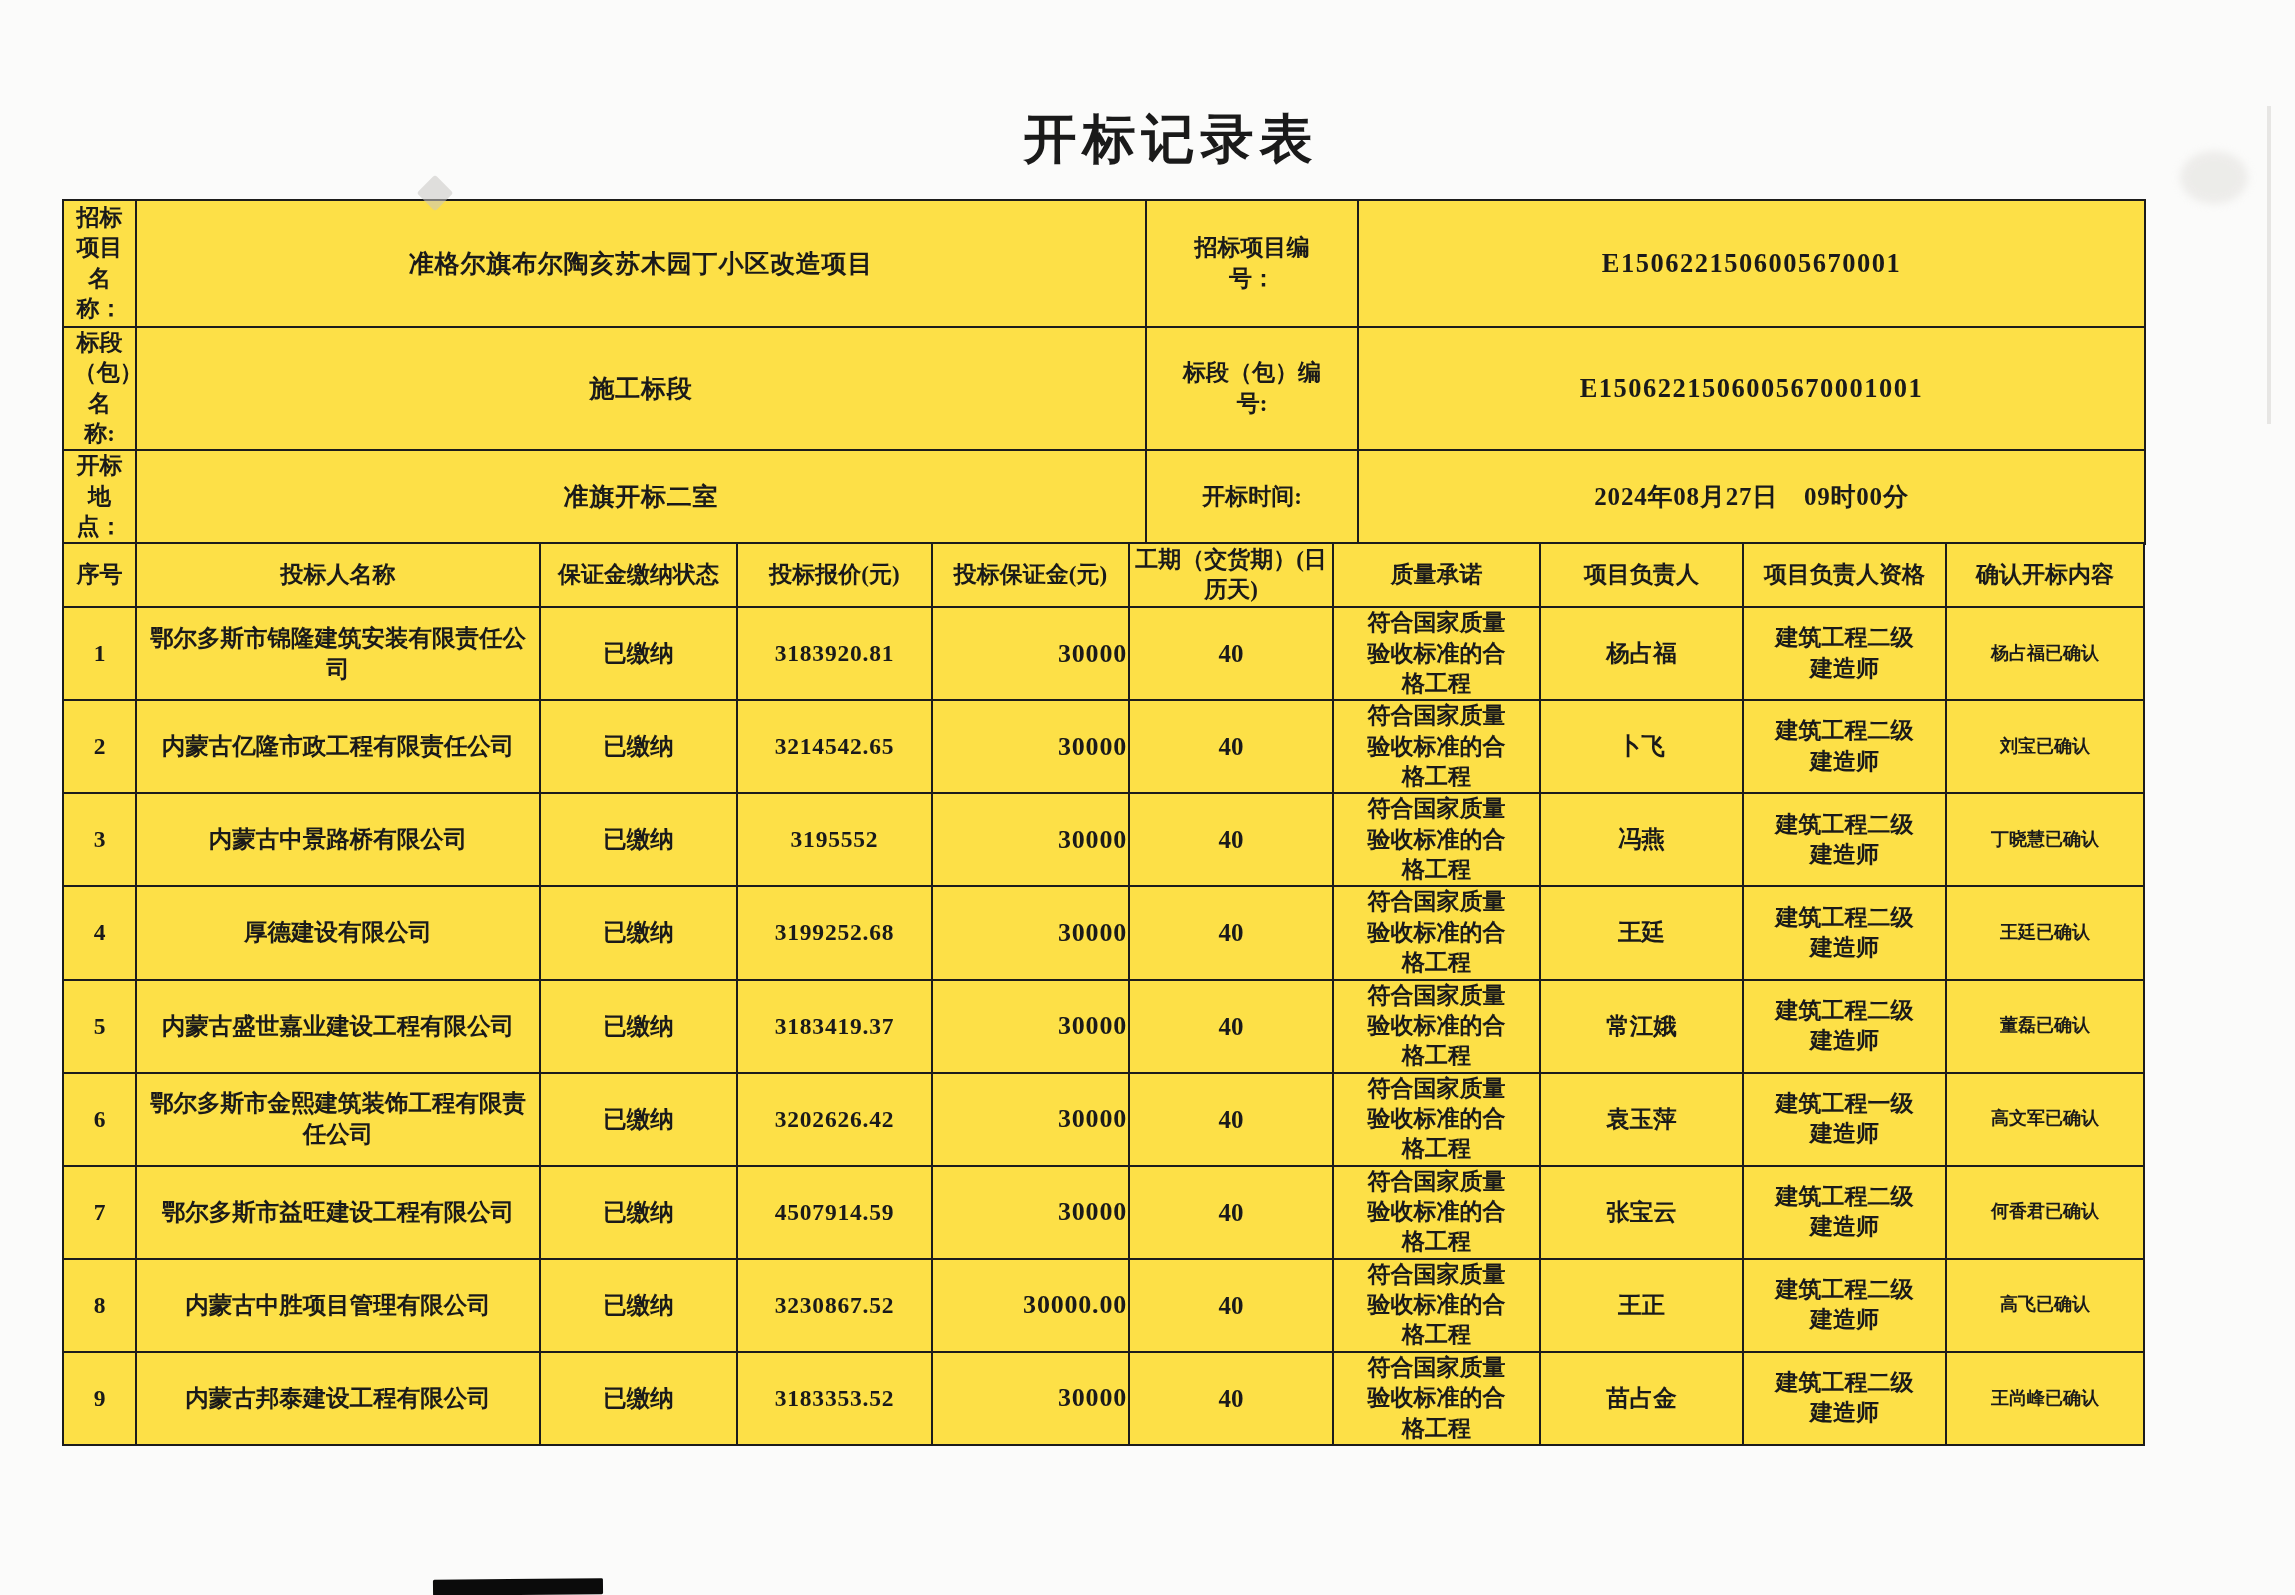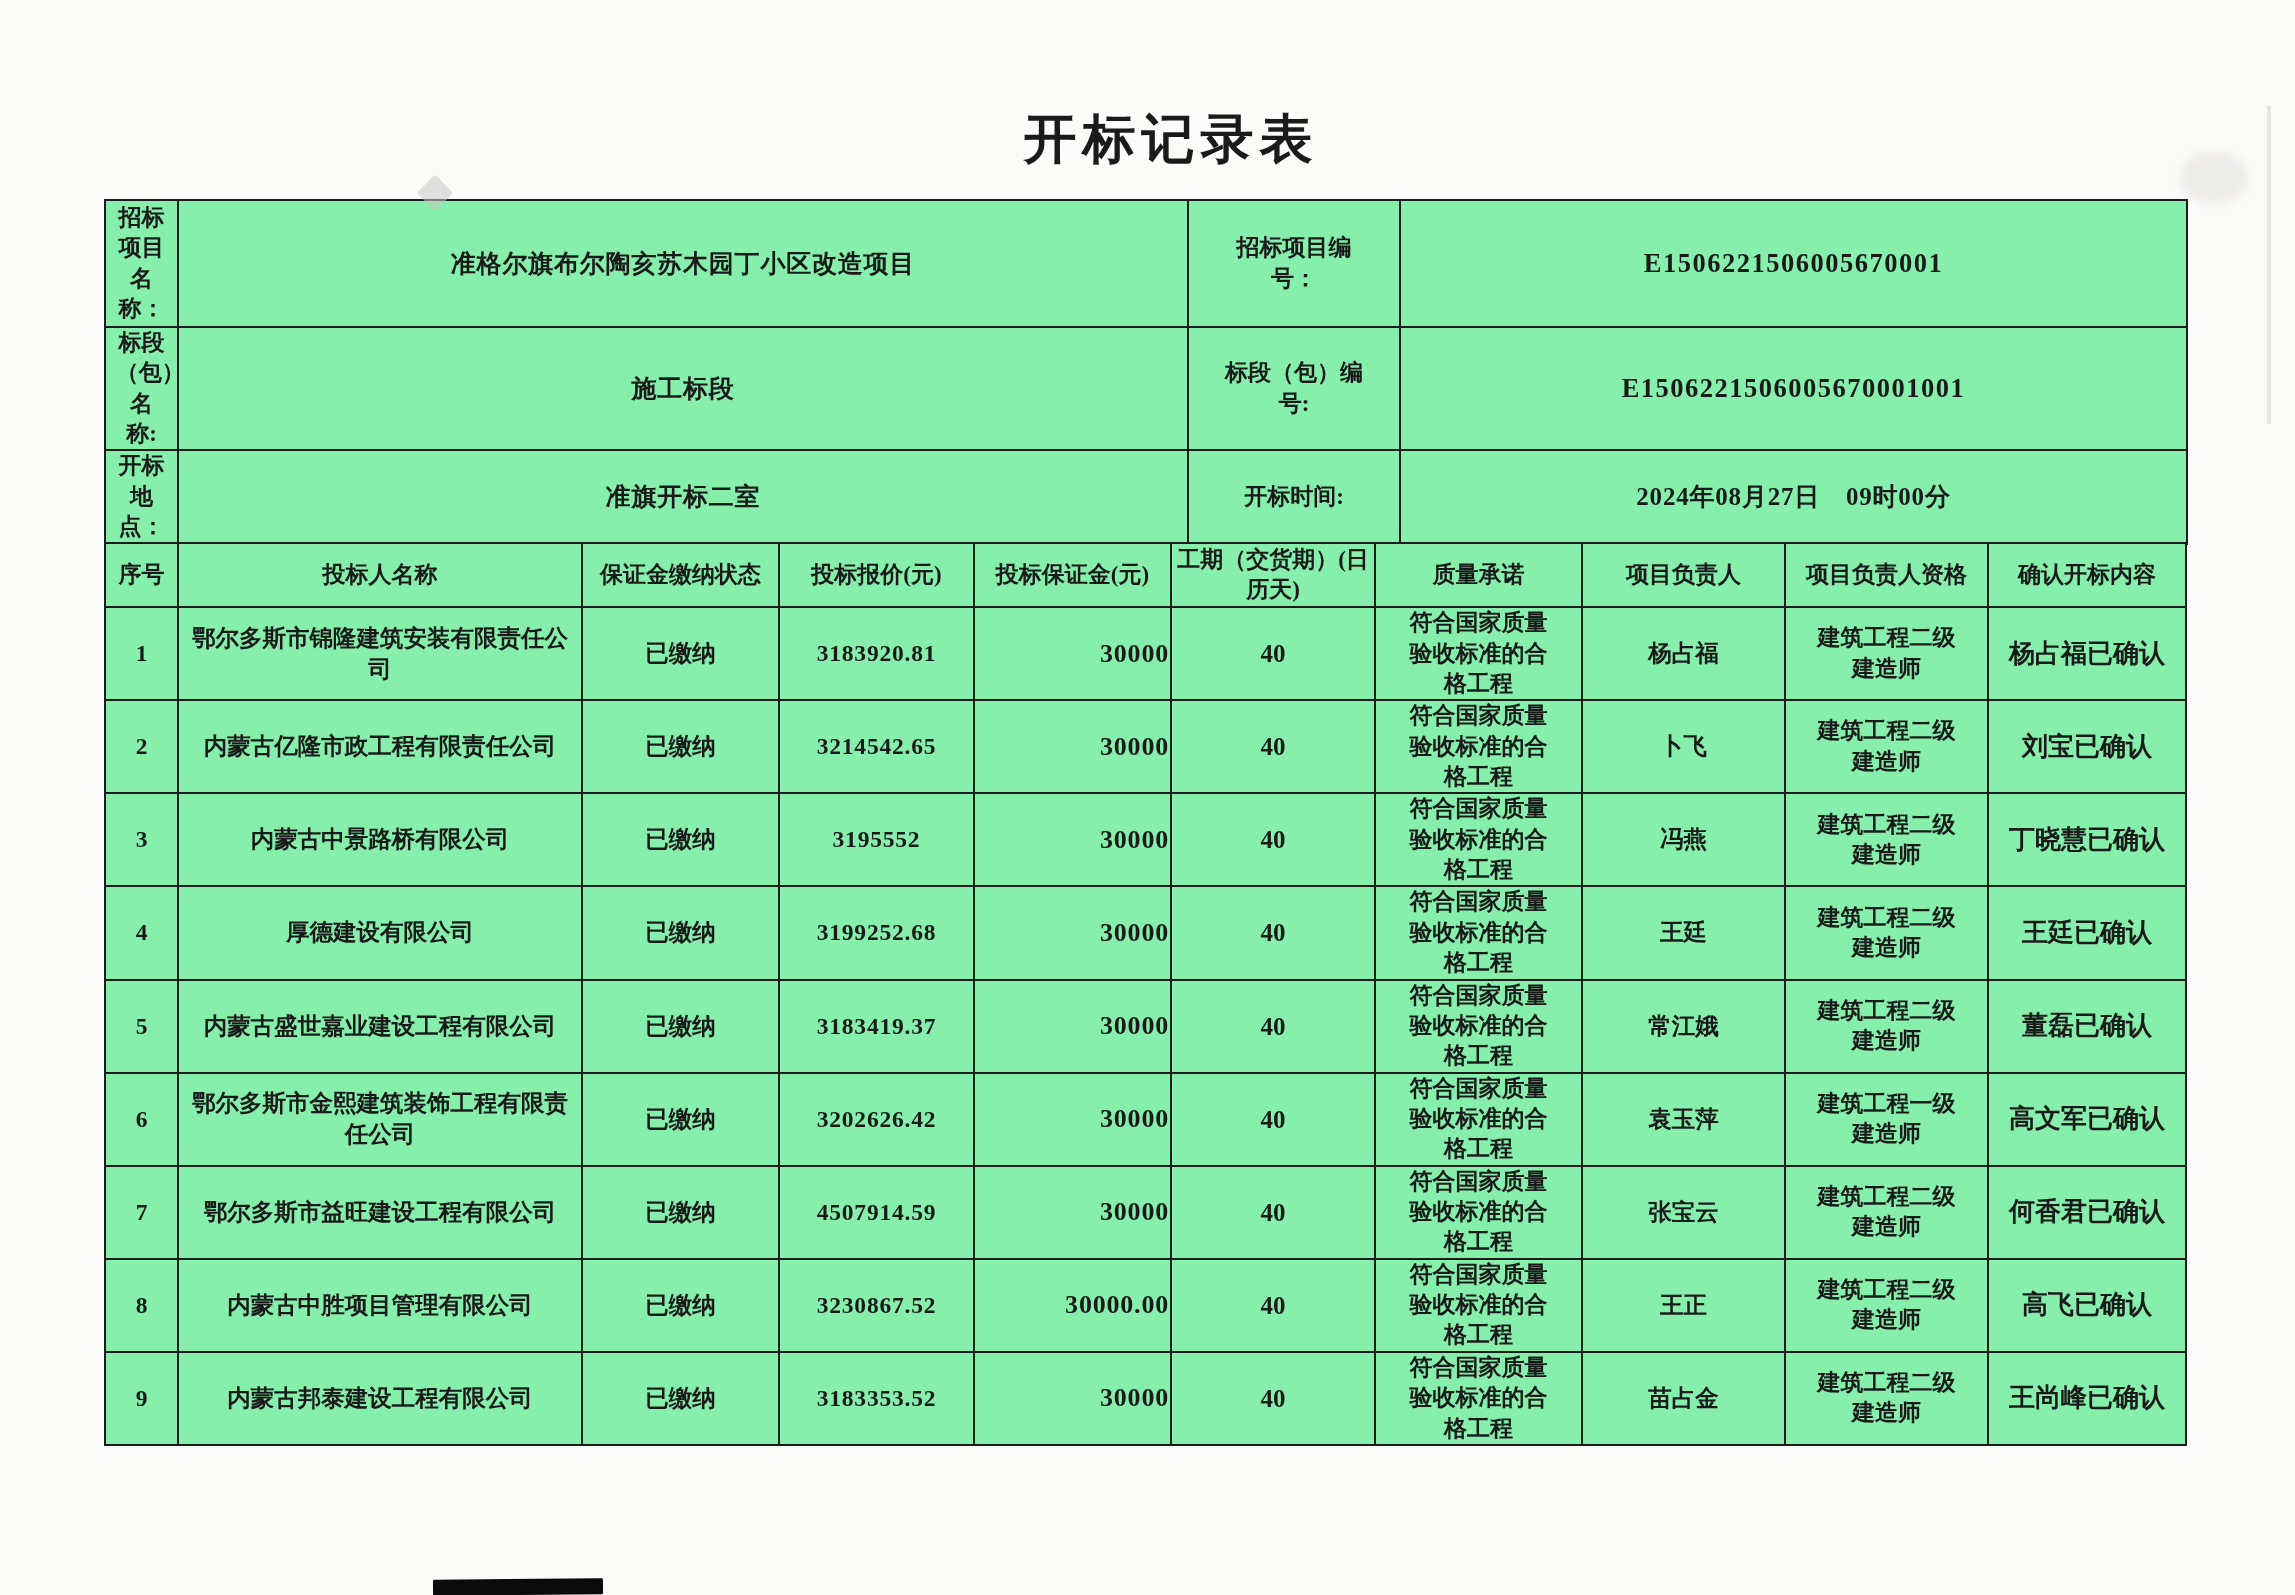--- a/index.html
+++ b/index.html
@@ -17,23 +17,23 @@
   }
   h1.doc-title {
     width: 2082px; margin: 0 0 23px 130px;
     text-align: center;
     font-size: 53px; font-weight: 700;
     letter-spacing: 6px;
   }
   table {
     border-collapse: collapse;
     table-layout: fixed;
-    margin-left: 104px;
+    margin-left: 62px;
     width: 2082px;
-    background: #86efac;
+    background: #fde047;
   }
   td, th {
     border: 2.3px solid #1c1c1c;
     text-align: center;
     vertical-align: middle;
     word-break: break-all;
     line-height: 1.32;
     overflow: hidden;
     font-weight: 700;
   }
@@ -53,21 +53,21 @@
   .bid-table .data-row { height: 92px; }
   .c-seq    { font-size: 23.5px; }
   .c-bidder { font-size: 23.5px; padding: 0 12px; text-align: center; }
   .c-dep    { font-size: 23.5px; font-family: Liberation Serif, serif; }
   .c-price  { font-size: 23.5px; letter-spacing: 0.8px; }
   .c-bond   { font-size: 26px; letter-spacing: 0.8px; text-align: right; }
   .c-dur    { font-size: 25px; }
   .c-qual   { font-size: 23px; padding: 0 32px; }
   .c-mgr    { font-size: 23.5px; }
   .c-cert   { font-size: 23px; padding: 0 29px; }
-  .c-conf   { font-size: 26px; padding: 0 6px; }
+  .c-conf   { font-size: 18px; padding: 0 6px; }
   
   .artifact { position: absolute; pointer-events: none; }
   .smudge-diamond {
     left: 422px; top: 180px; width: 26px; height: 26px;
     background: #c9c7c3; transform: rotate(45deg); opacity: .55;
     border-radius: 3px;
   }
   .smudge-corner {
     left: 2180px; top: 151px; width: 68px; height: 53px;
     background: #d8d6d2; opacity: .4; border-radius: 50%;

